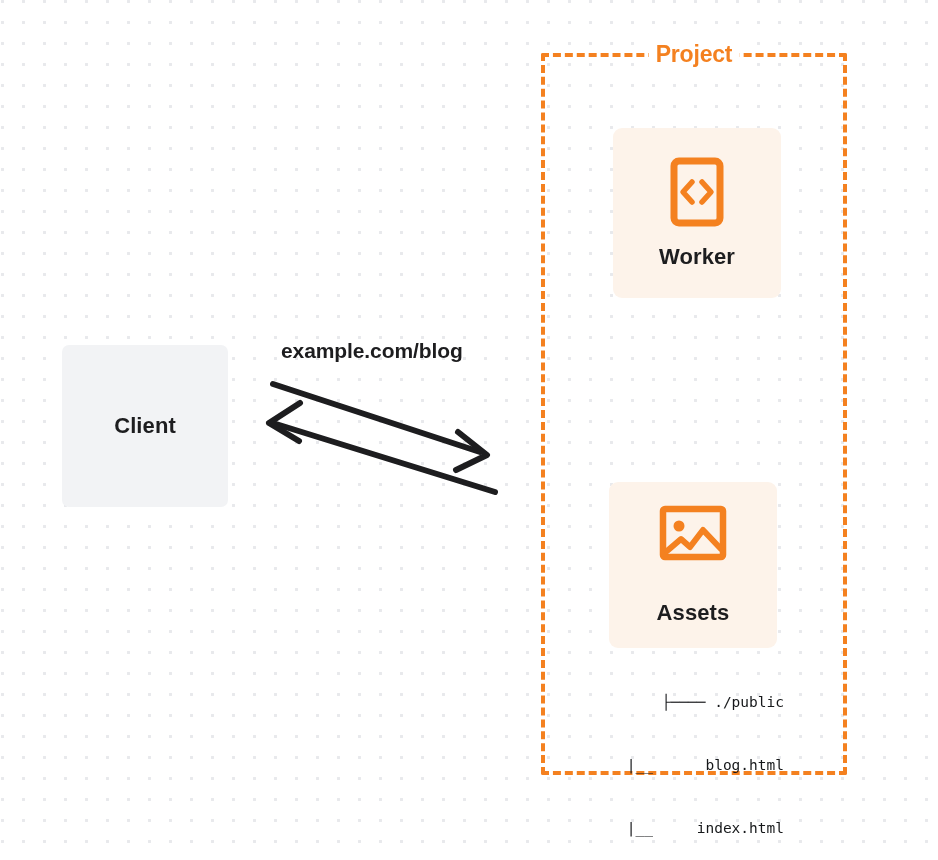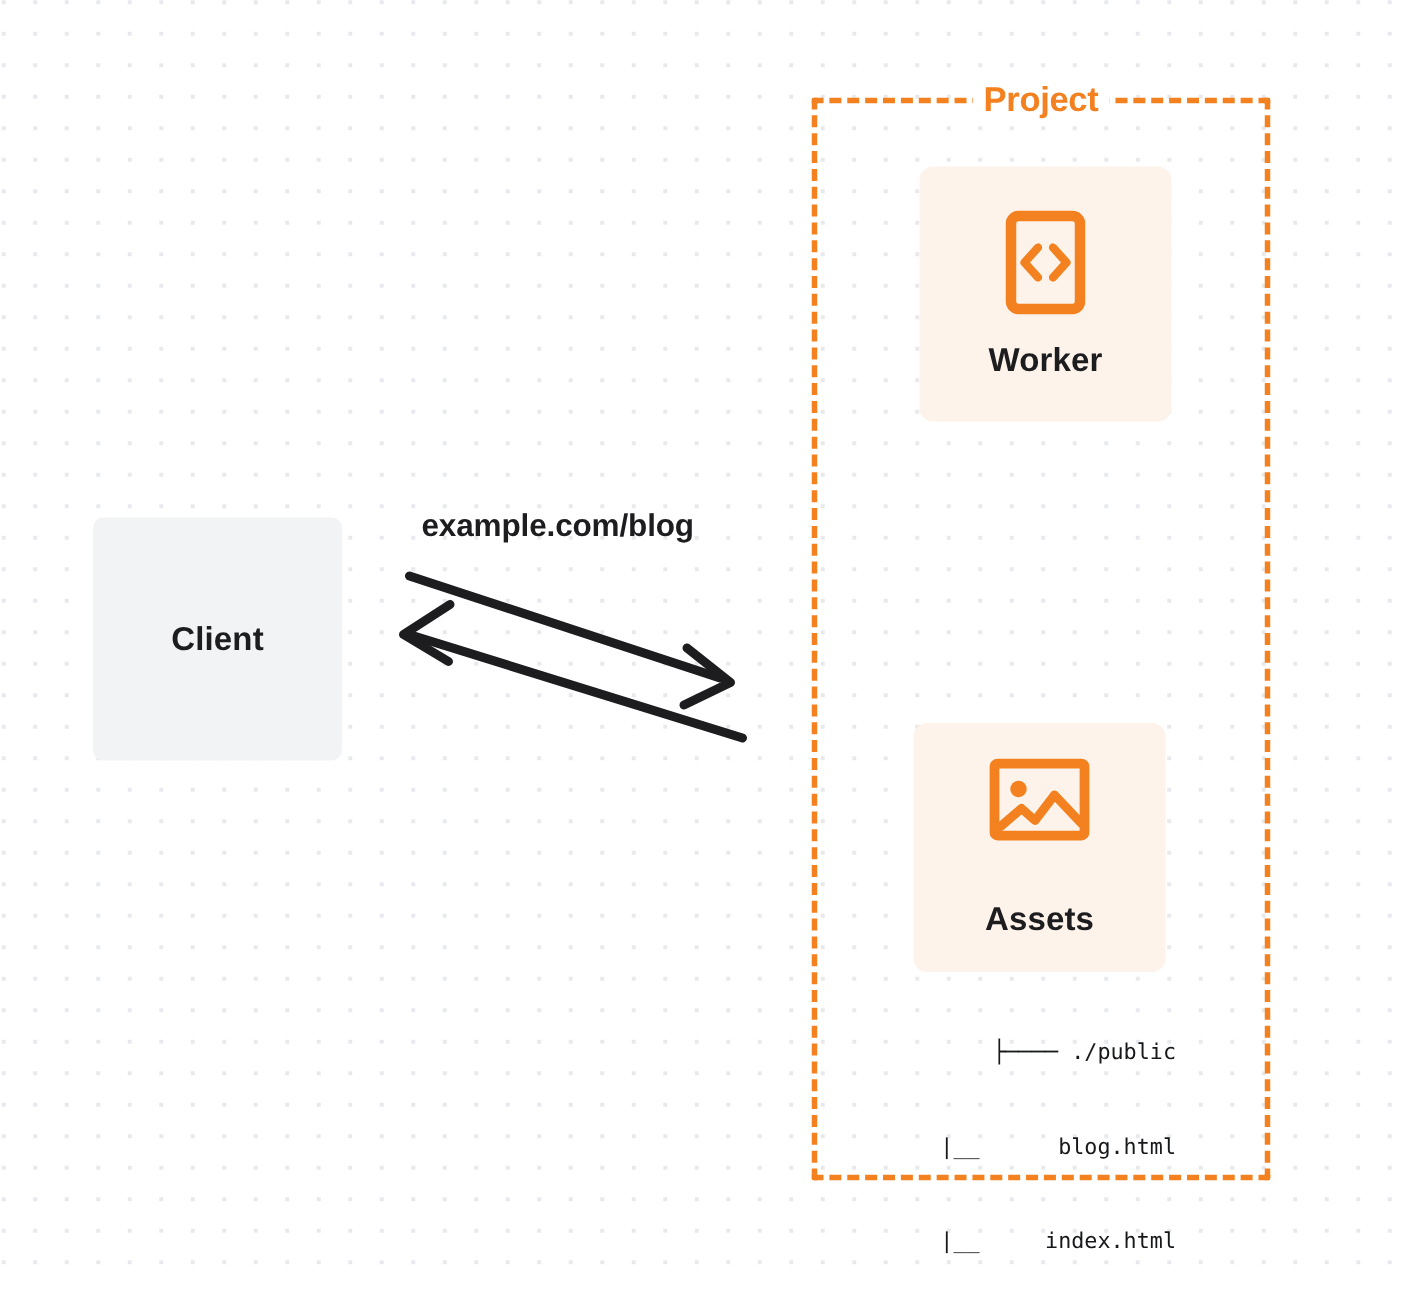--- a/index.html
+++ b/index.html
@@ -42,21 +42,21 @@
     font-size: 22px;
     font-weight: 700;
     color: #1d1d1f;
     letter-spacing: 0.1px;
   }
 
   
   .project-group {
     position: absolute;
     left: 541px;
-    top: 65px;
+    top: 53px;
     width: 306px;
     height: 722px;
     box-sizing: border-box;
     border: 4px dashed #f48120;
     border-radius: 2px;
   }
   .project-title {
     position: absolute;
     left: 50%;
     top: -16px;
@@ -75,21 +75,21 @@
     position: absolute;
     background: #fdf3ea;
     border-radius: 9px;
     display: flex;
     flex-direction: column;
     align-items: center;
     justify-content: center;
   }
   .card-worker {
     left: 613px;
-    top: 111px;
+    top: 128px;
     width: 168px;
     height: 170px;
   }
   .card-assets {
     left: 609px;
     top: 482px;
     width: 168px;
     height: 166px;
     gap: 24px;
   }

